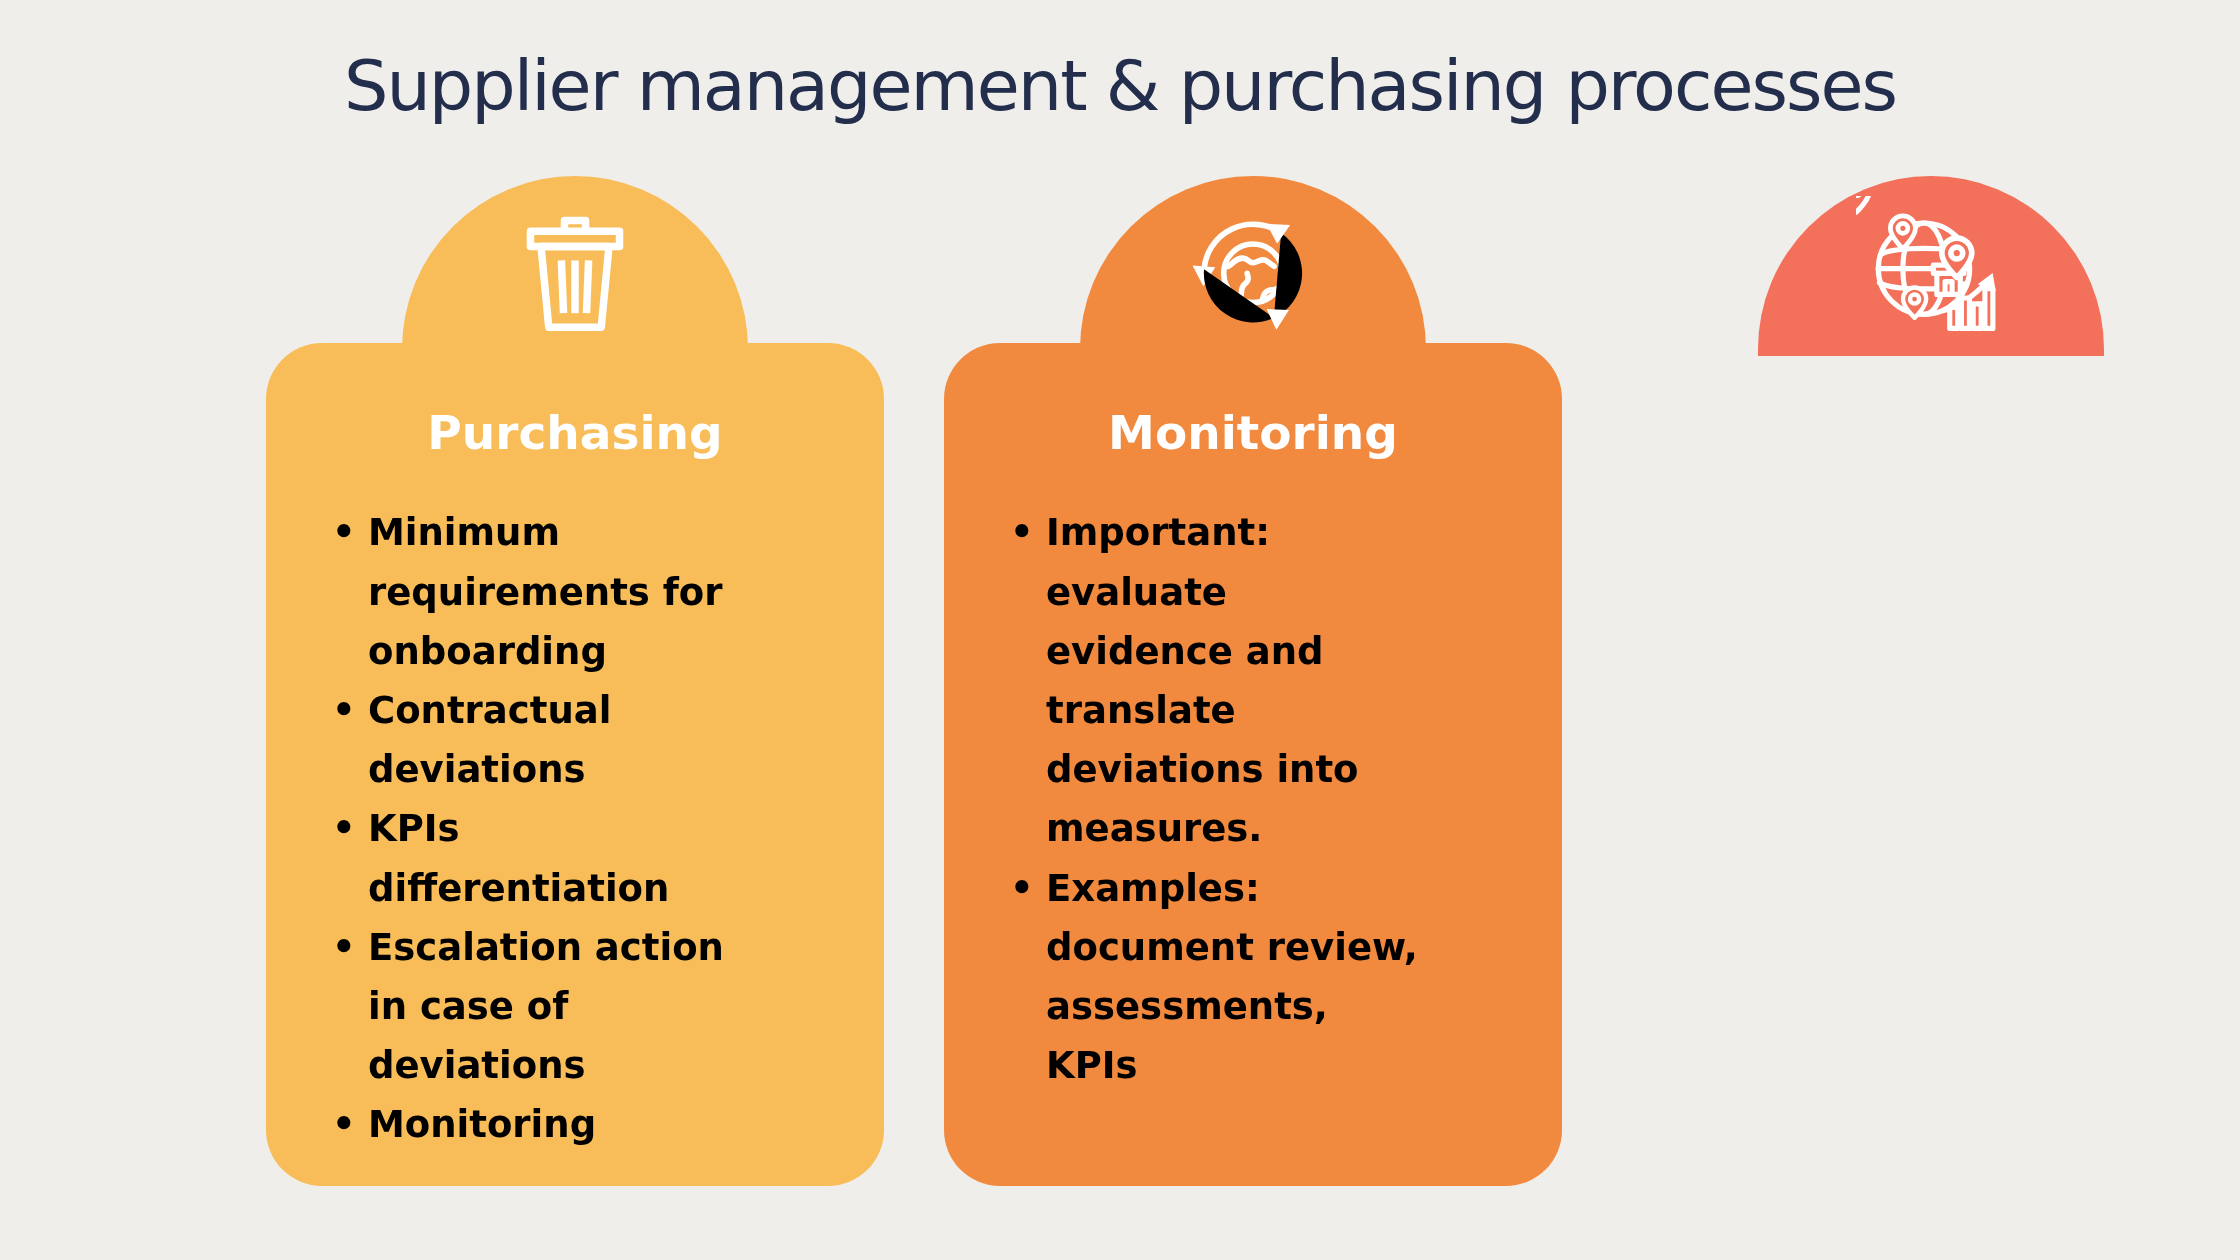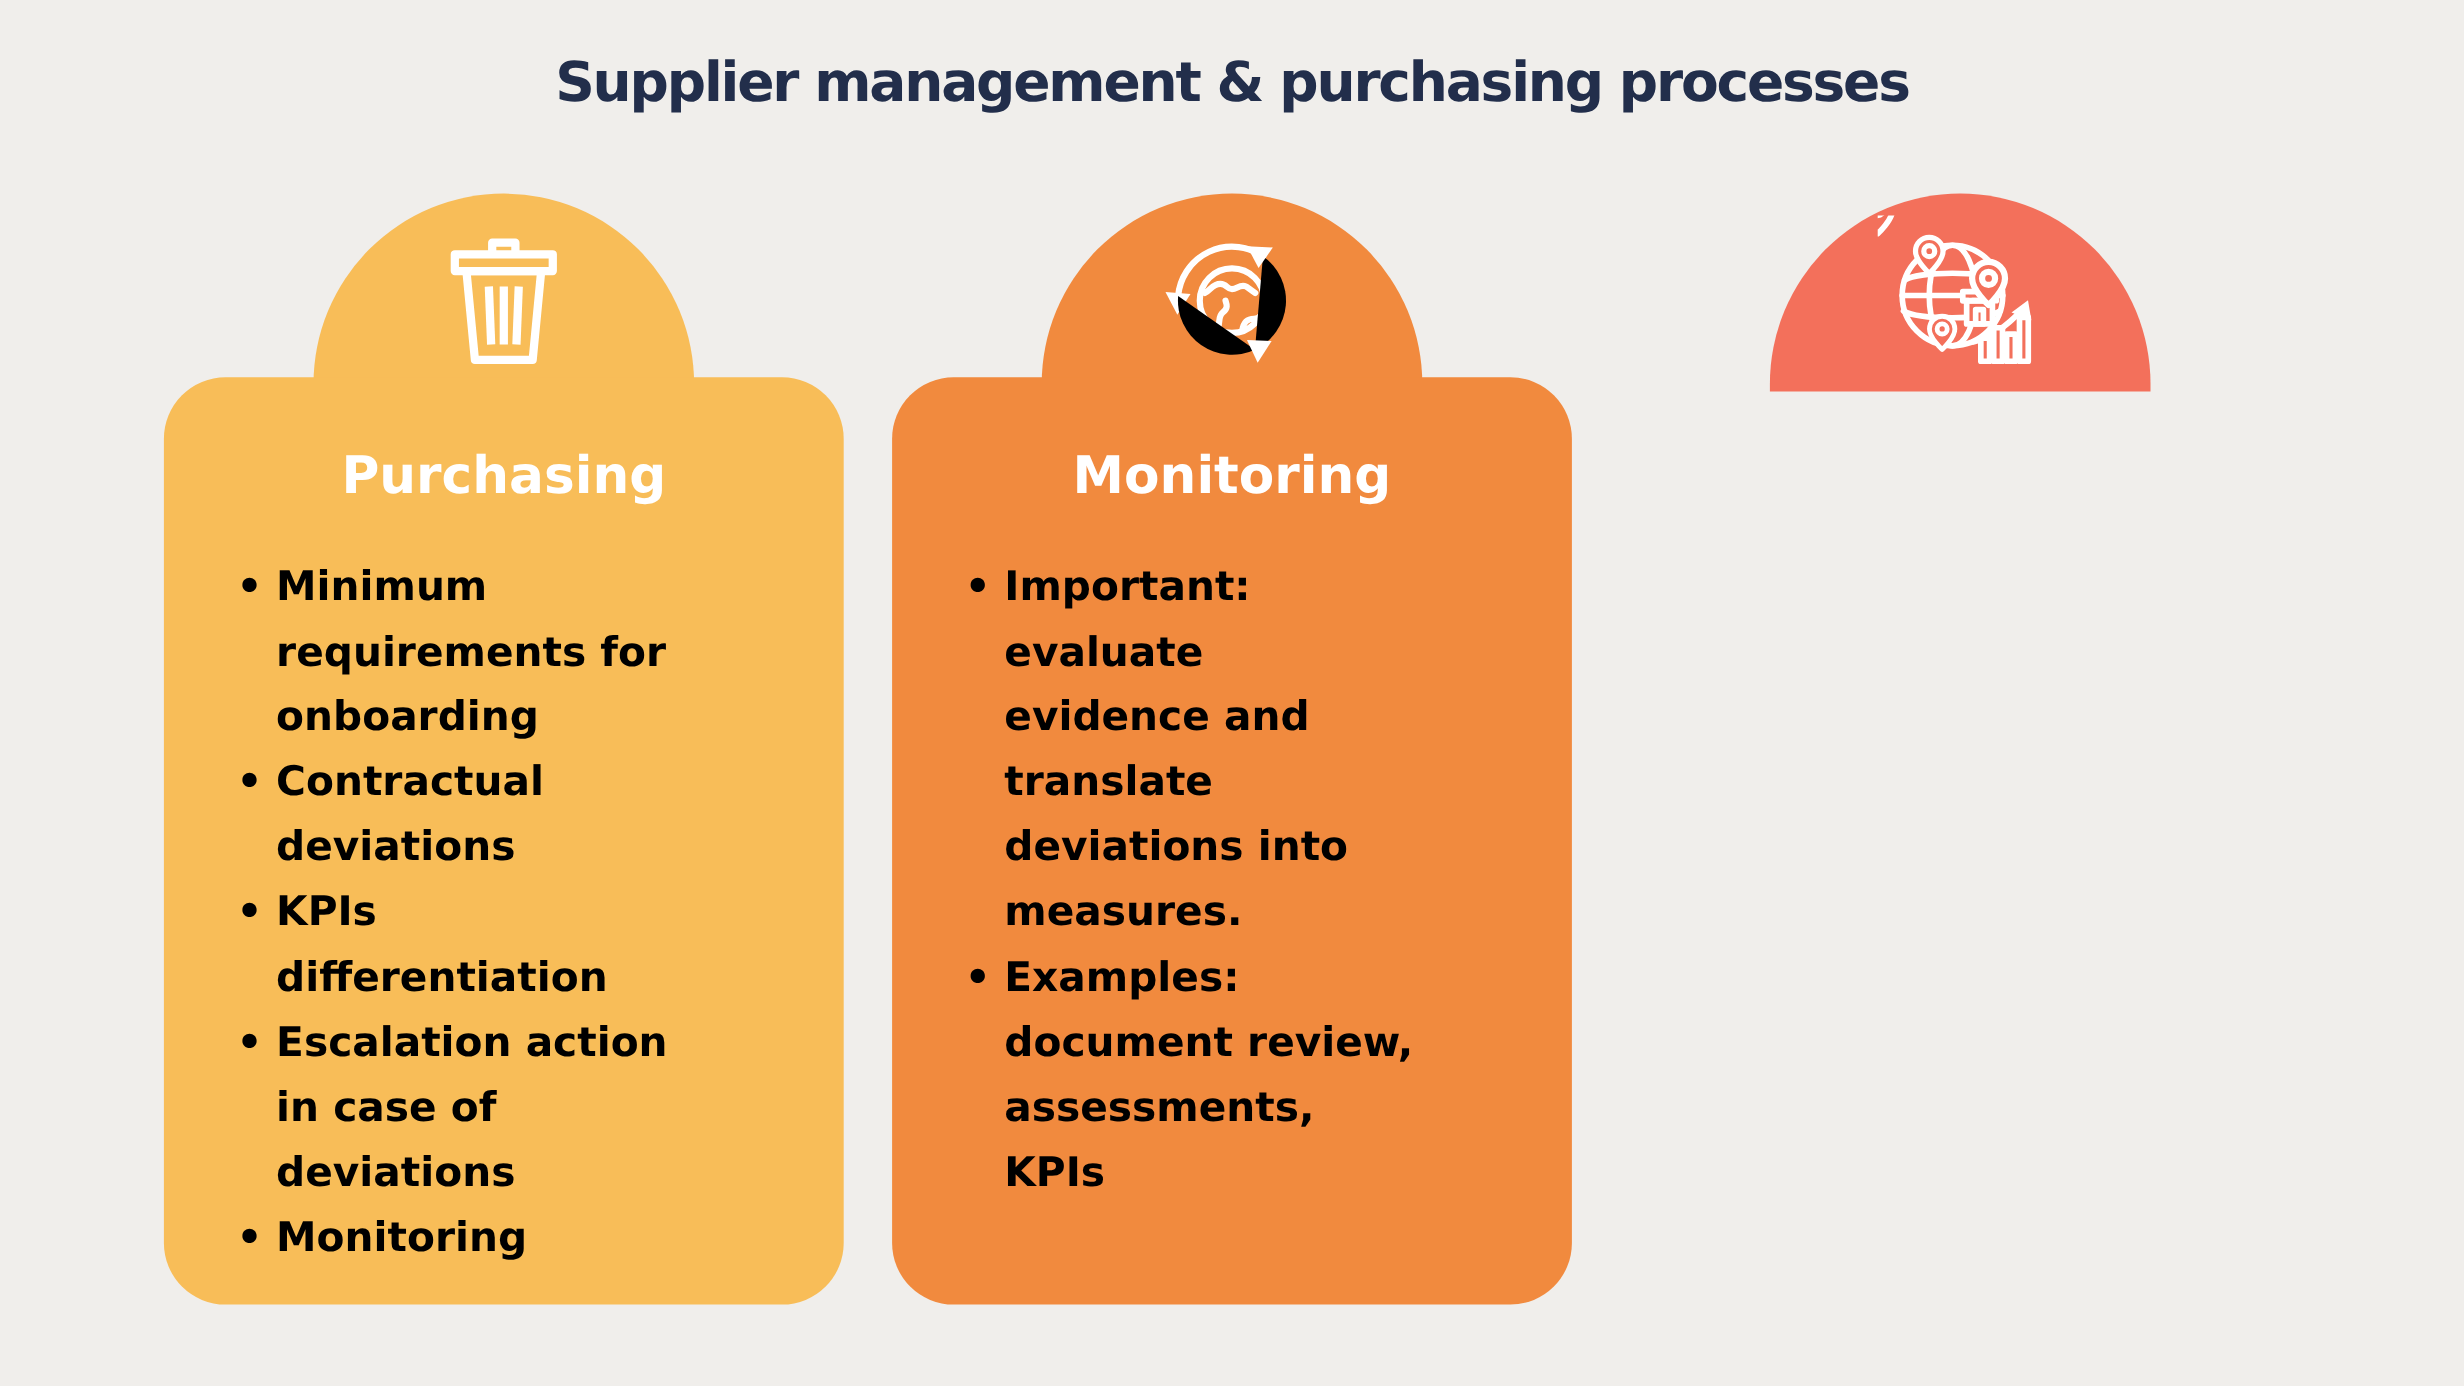--- a/index.html
+++ b/index.html
@@ -5,30 +5,30 @@
   html,body{margin:0;padding:0;}
   body{
     width:2240px;height:1260px;overflow:hidden;
     background:#F0EEEB;
     font-family:"DejaVu Sans","Liberation Sans",sans-serif;
     position:relative;
   }
   .title{
     margin:48px 0 0;
     text-align:center;
-    font-size:50px;
-    font-weight:700;
+    font-size:70px;
+    font-weight:400;
     letter-spacing:-2px;
     color:#222E4B;
     line-height:1.1;
   }
   .cards{
     position:absolute;
     top:176px;left:0;width:100%;
-    display:flex;justify-content:center;gap:44px;
+    display:flex;justify-content:flex-end;gap:60px;
   }
   .card{position:relative;width:618px;height:1010px;}
   .dome{
     position:absolute;top:0;left:50%;transform:translateX(-50%);
     width:346px;height:180px;
     border-radius:173px 173px 0 0;
     background:var(--card-color);
   }
   .card-body{
     position:absolute;top:167px;left:0;right:0;bottom:0;

